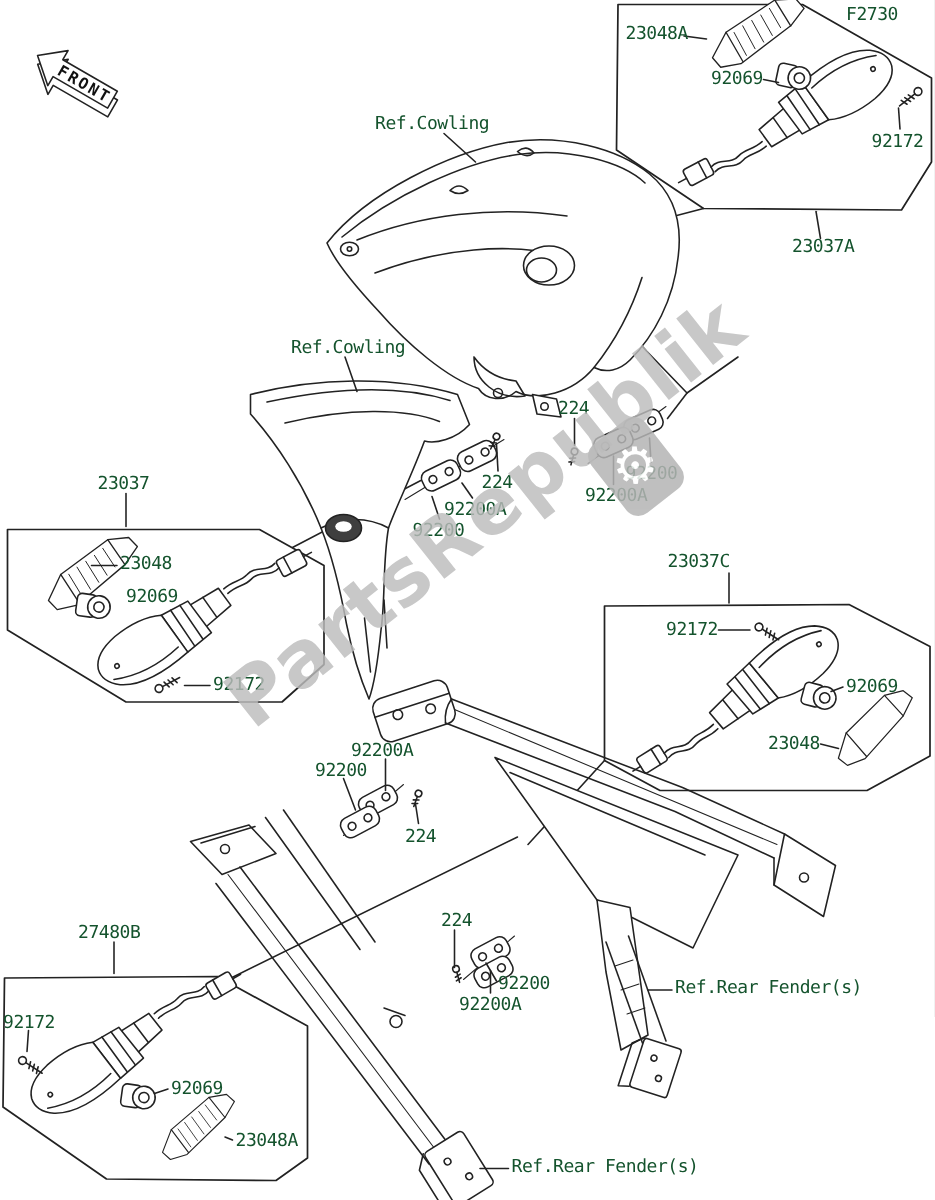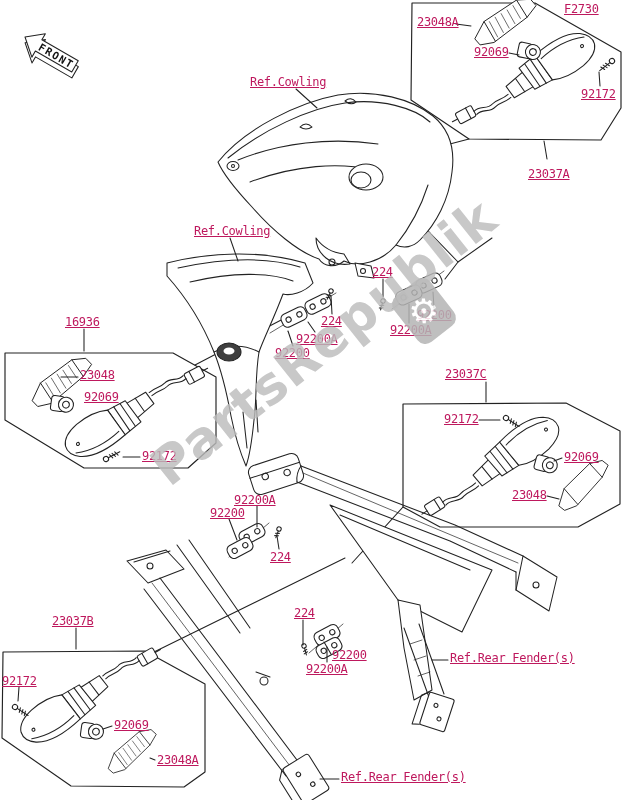--- a/index.html
+++ b/index.html
@@ -7,21 +7,21 @@
          font-family:"DejaVu Sans Mono", monospace;}
   #art{position:absolute;left:0;top:0;}
   #art path,#art line,#art rect,#art circle,#art ellipse,#art polyline{
       stroke:#222;stroke-width:1.05;fill:none;stroke-linecap:round;stroke-linejoin:round;}
   #art .fw{fill:#fff;}
   #art .dk{fill:#3f3f3f;stroke:#222;}
   #art .wt{fill:#fff;stroke:none;}
   #art .thin{stroke-width:.7;}
   #art .box{stroke-width:1.15;}
   .lbl{position:absolute;font:12px/1.15 "DejaVu Sans Mono", monospace;letter-spacing:-0.3px;
-       color:#be185d;white-space:nowrap;text-decoration:underline;}
+       color:#14532d;white-space:nowrap;}
   .wm{position:absolute;left:158px;top:448px;height:52px;line-height:52px;
       transform-origin:0 50%;transform:rotate(-38.5deg);
       font-family:"DejaVu Sans", sans-serif;font-weight:bold;font-size:52px;
       color:#bcbcbc;opacity:.82;letter-spacing:1px;pointer-events:none;}
   .wm-gear{position:absolute;left:401px;top:282px;width:46px;height:58px;
       transform:rotate(-38deg);background:#b5b5b5;border-radius:10px;opacity:.85;
       display:flex;align-items:center;justify-content:center;
       color:#fff;font-size:34px;font-family:"DejaVu Sans", sans-serif;pointer-events:none;}
   svg text{font-family:"DejaVu Sans Mono", monospace;}
 </style>
@@ -263,44 +263,44 @@
     <path d="M-27,5 L-11,-8 L-11,-1 L31,-1 L31,12 L-11,12 L-11,19 Z" fill="#111" stroke="#111"></path>
     <path class="fw" d="M-30,0 L-14,-13 L-14,-6 L28,-6 L28,7 L-14,7 L-14,14 Z"></path>
     <text x="-13" y="4.5" font-size="10.5" font-weight="bold" letter-spacing="1.5" fill="#111" stroke="none">FRONT</text>
   </g>
 </svg>
 
 <span class="lbl" style="left:564px;top:3px">F2730</span>
 <span class="lbl" style="left:417px;top:16px">23048A</span>
 <span class="lbl" style="left:474px;top:46px">92069</span>
 <span class="lbl" style="left:581px;top:88px">92172</span>
-<span class="lbl" style="left:528px;top:168px">23037A</span>
+<span class="lbl" style="left:528px;top:158px">23037A</span>
 <span class="lbl" style="left:250px;top:76px">Ref.Cowling</span>
 <span class="lbl" style="left:194px;top:225px">Ref.Cowling</span>
-<span class="lbl" style="left:65px;top:316px">16936</span>
+<span class="lbl" style="left:65px;top:316px">23037</span>
 <span class="lbl" style="left:80px;top:369px">23048</span>
 <span class="lbl" style="left:84px;top:391px">92069</span>
 <span class="lbl" style="left:142px;top:450px">92172</span>
 <span class="lbl" style="left:321px;top:315px">224</span>
 <span class="lbl" style="left:296px;top:333px">92200A</span>
 <span class="lbl" style="left:275px;top:347px">92200</span>
 <span class="lbl" style="left:372px;top:266px">224</span>
 <span class="lbl" style="left:417px;top:309px">92200</span>
 <span class="lbl" style="left:390px;top:324px">92200A</span>
 <span class="lbl" style="left:445px;top:368px">23037C</span>
 <span class="lbl" style="left:444px;top:413px">92172</span>
 <span class="lbl" style="left:564px;top:451px">92069</span>
 <span class="lbl" style="left:512px;top:489px">23048</span>
 <span class="lbl" style="left:234px;top:494px">92200A</span>
 <span class="lbl" style="left:210px;top:507px">92200</span>
 <span class="lbl" style="left:270px;top:551px">224</span>
 <span class="lbl" style="left:294px;top:607px">224</span>
 <span class="lbl" style="left:332px;top:649px">92200</span>
 <span class="lbl" style="left:306px;top:663px">92200A</span>
-<span class="lbl" style="left:52px;top:615px">23037B</span>
+<span class="lbl" style="left:52px;top:615px">27480B</span>
 <span class="lbl" style="left:2px;top:675px">92172</span>
 <span class="lbl" style="left:114px;top:719px">92069</span>
 <span class="lbl" style="left:157px;top:754px">23048A</span>
 <span class="lbl" style="left:450px;top:652px">Ref.Rear Fender(s)</span>
 <span class="lbl" style="left:341px;top:771px">Ref.Rear Fender(s)</span>
 
 <div class="wm-gear">⚙</div>
 <div class="wm">PartsRepublik</div>
 
 </div>

